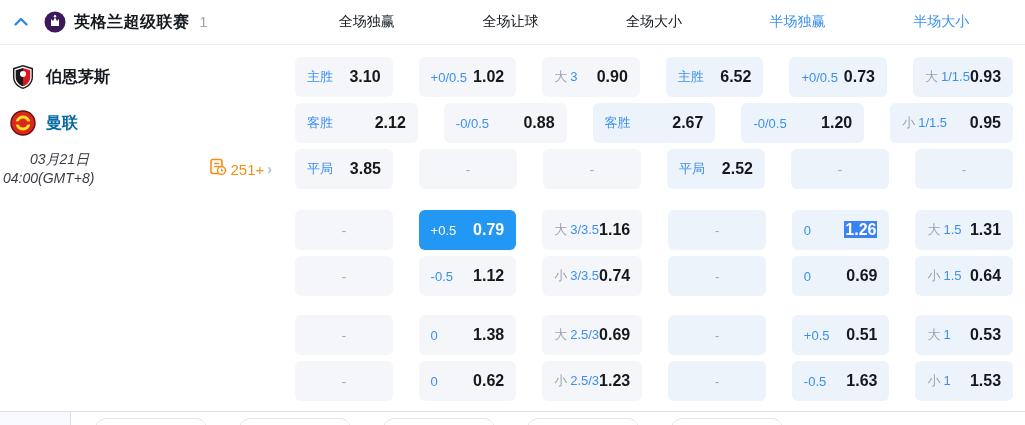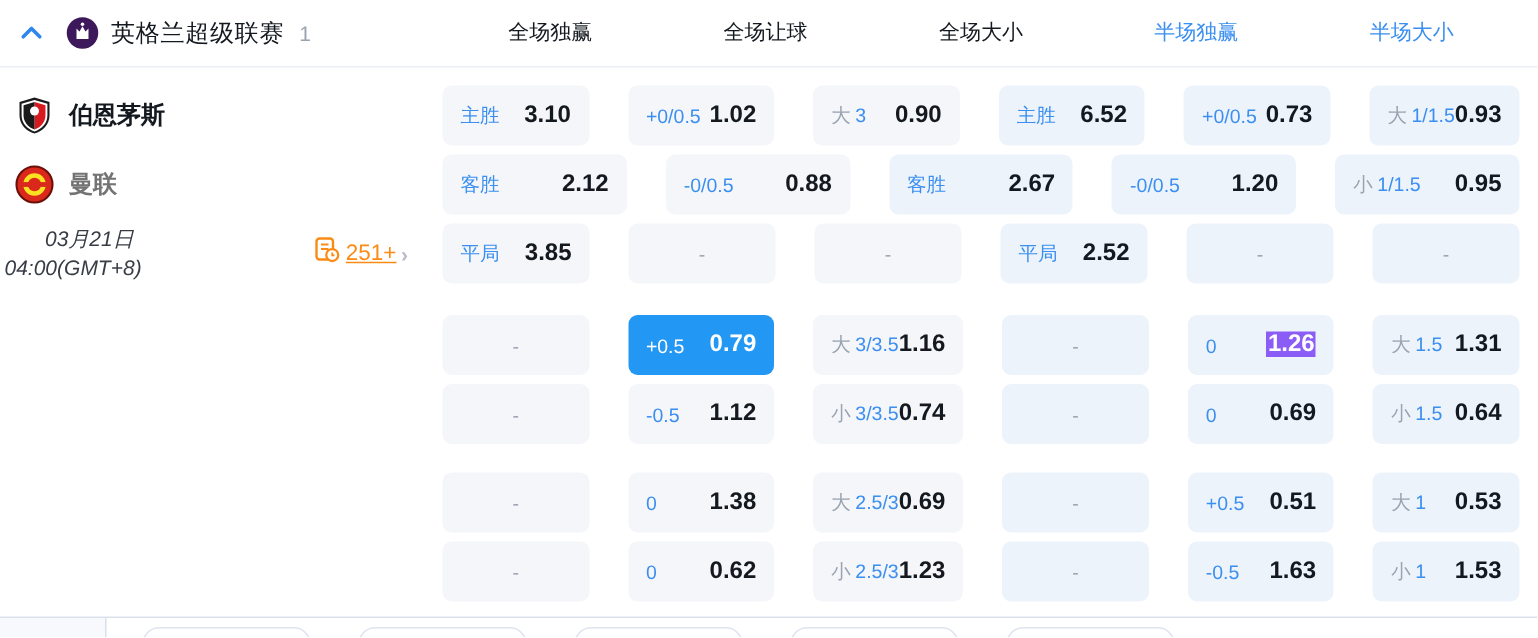--- a/index.html
+++ b/index.html
@@ -7,53 +7,53 @@
   .app {
     position:relative; width:1025px; height:425px; overflow:hidden;
     background:#fff; font-family:"Liberation Sans","DejaVu Sans",sans-serif;
     color:#1a1f26;
   }
   
   .hdr { display:flex; align-items:center; height:45px; border-bottom:1px solid #e9edf4; }
   .league-cell { display:flex; align-items:center; width:290px; padding-left:12px; flex:none; }
   .chev-up { width:18px; height:18px; margin-right:14px; cursor:pointer; display:flex; align-items:center; justify-content:center; }
   .logo-pl { width:22px; height:22px; margin-right:8px; }
-  .league-name { font-size:16px; font-weight:normal; color:#14191f; letter-spacing:.5px; }
+  .league-name { font-size:16px; font-weight:bold; color:#14191f; letter-spacing:.5px; }
   .league-count { font-size:14px; color:#9aa3b0; margin-left:10px; }
   .head-cells { display:flex; flex:1; padding:0 12px 0 5px; }
   .head-cells span { flex:1; text-align:center; font-size:14px; }
   .hc-dark { color:#14191f; }
   .hc-blue { color:#3b8ff0;font-family:Liberation Serif, serif; }
   
   .body { padding-top:9px; }
   .row { display:flex; align-items:center; height:46px; }
   .row.gap1 { margin-top:15px; }
   .row.gap2 { margin-top:13px; }
   .left-cell { position:relative; width:290px; flex:none; height:100%; display:flex; align-items:center; padding-left:10px; }
   .team { display:flex; align-items:center; cursor:pointer; }
   .team-logo { width:26px; height:26px; margin-right:10px; flex:none; }
   .team-name { font-size:16px; font-weight:bold; color:#14191f; }
-  .team-name.away { color:#737373; }
+  .team-name.away { color:#0369a1; }
   .date-block { font-size:14px; color:#383d45; line-height:19px;font-style:italic; }
   .date-line1 { margin-left:20px; }
   .date-line2 { margin-left:-7px; }
   .promo { position:absolute; right:18px; top:50%; transform:translateY(-50%); display:flex; align-items:center; cursor:pointer; }
-  .promo-num { color:#fa8c16; font-size:15px; margin:0 3px 0 4px;text-decoration:underline; }
+  .promo-num { color:#fa8c16; font-size:15px; margin:0 3px 0 4px; }
   .promo-arrow { color:#b6bcc8; font-size:14px; font-weight:bold; }
   
   .cells-wrap { display:flex; flex:1; gap:26px; padding:0 12px 0 5px; }
   .cell { flex:1; height:40px; border-radius:6px; padding:0 12px; display:flex;
           justify-content:space-between; align-items:center; cursor:pointer; }
   .cell.g { background:#f4f6f9; }
   .cell.b { background:#edf3fb; }
   .cell.sel { background:#2297f4; }
   .lab { font-size:13px; color:#3b8ff0; white-space:nowrap; }
   .lab .pre { color:#9aa3b0; margin-right:3px; }
   .val { font-size:16px; font-weight:bold; color:#14191f; }
-  .val .hl { background:#8b5cf6; color:#fff; padding:0 1px; }
+  .val .hl { background:#3b82f6; color:#fff; padding:0 1px; }
   .cell.sel .lab, .cell.sel .lab .pre, .cell.sel .val { color:#fff; }
   .dash { width:100%; text-align:center; color:#9aa3b0; font-size:13px; }
   
   .bottom { position:absolute; left:0; right:0; bottom:0; height:14px;
             border-top:1px solid #dbe1ec; display:flex; background:#fff; }
   .corner { width:71px; flex:none; background:#f8f9fc; border-right:1px solid #dbe1ec; }
   .pills { display:flex; gap:32px; padding:6px 0 0 24px; }
   .pill { width:112px; height:24px; border:1px solid #dfe4ef; border-radius:11px; background:#fff; cursor:pointer; }
 </style>
 </head>

